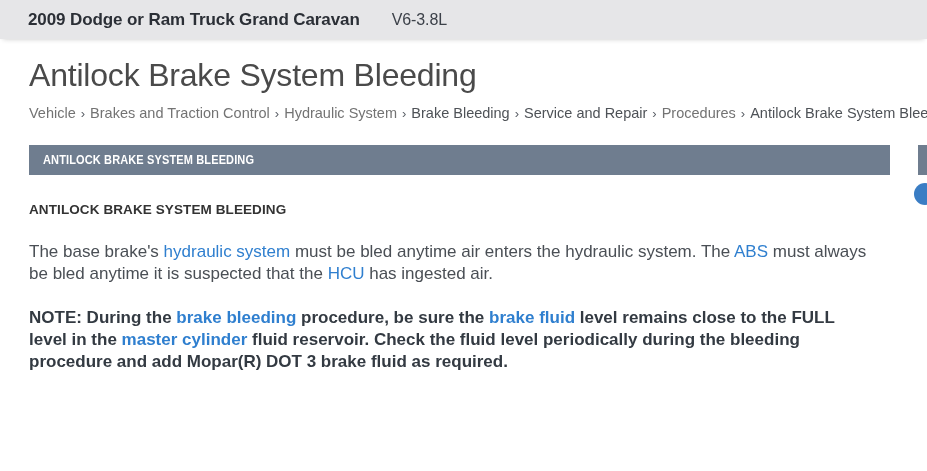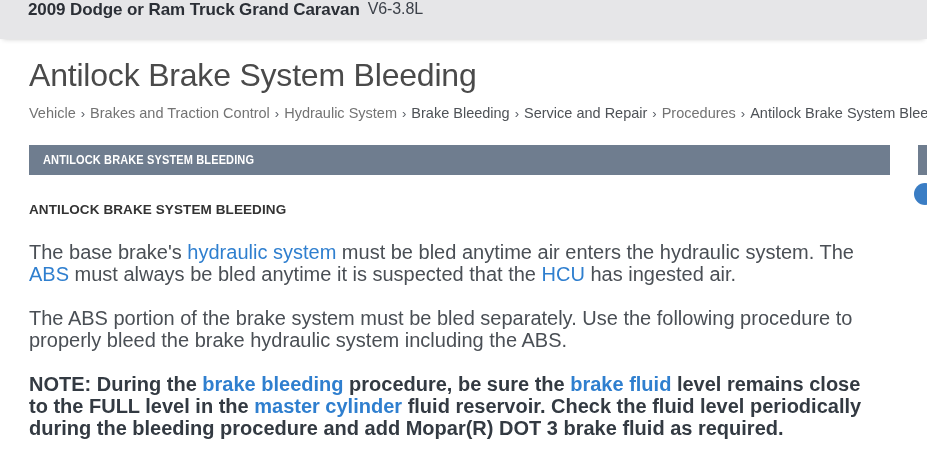--- a/index.html
+++ b/index.html
@@ -16,25 +16,26 @@
     font-family: "Liberation Sans", sans-serif;
     color: #333333;
     -webkit-font-smoothing: antialiased;
   }
 
   
   .vehicle-bar {
     height: 39px;
     background: #e6e6e8;
     display: flex;
-    align-items: flex-start;
+    align-items: center;
     padding-left: 28px;
     box-shadow: 0 3px 5px -3px rgba(0,0,0,0.22);
     position: relative;
     z-index: 5;
+    gap: 24px;
   }
   .vehicle-bar .veh-name {
     font-size: 17px;
     font-weight: bold;
     color: #2b2f36;
     letter-spacing: -0.1px;
   }
   .vehicle-bar .veh-engine {
     font-size: 16px;
     font-weight: normal;
@@ -136,21 +137,21 @@
   }
   h2.sub-heading {
     font-size: 13.5px;
     font-weight: bold;
     color: #333333;
     margin: 26px 0 0 0;
     letter-spacing: 0.1px;
     line-height: 18px;
   }
   p.para {
-    font-size: 20px;
+    font-size: 17px;
     line-height: 22px;
     color: #4a4f55;
     margin: 22px 0 0 0;
     max-width: 858px;
   }
   p.para.note {
     font-weight: bold;
     color: #333a42;
   }
   a.inline-link {
@@ -190,20 +191,19 @@
 
   <div class="content">
 
     <h2 class="sub-heading">ANTILOCK BRAKE SYSTEM BLEEDING</h2>
 
     <p class="para">
       <span>The base brake's </span><a class="inline-link" href="#">hydraulic system</a><span> must be bled anytime air enters the hydraulic system. The </span><a class="inline-link" href="#">ABS</a><span> must always be bled anytime it is suspected that the </span><a class="inline-link" href="#">HCU</a><span> has ingested air.</span>
     </p>
 
 
-    <p class="para">The ABS portion of the brake system must be bled separately. Use the following procedure to properly bleed the brake hydraulic system including the ABS.</p>
 
     <p class="para note">
       <span>NOTE:  During the </span><a class="inline-link" href="#">brake bleeding</a><span> procedure, be sure the </span><a class="inline-link" href="#">brake fluid</a><span> level remains close to the FULL level in the </span><a class="inline-link" href="#">master cylinder</a><span> fluid reservoir. Check the fluid level periodically during the bleeding procedure and add Mopar(R) DOT 3 brake fluid as required.</span>
     </p>
 
   </div>
 </div>
 
 </body></html>

